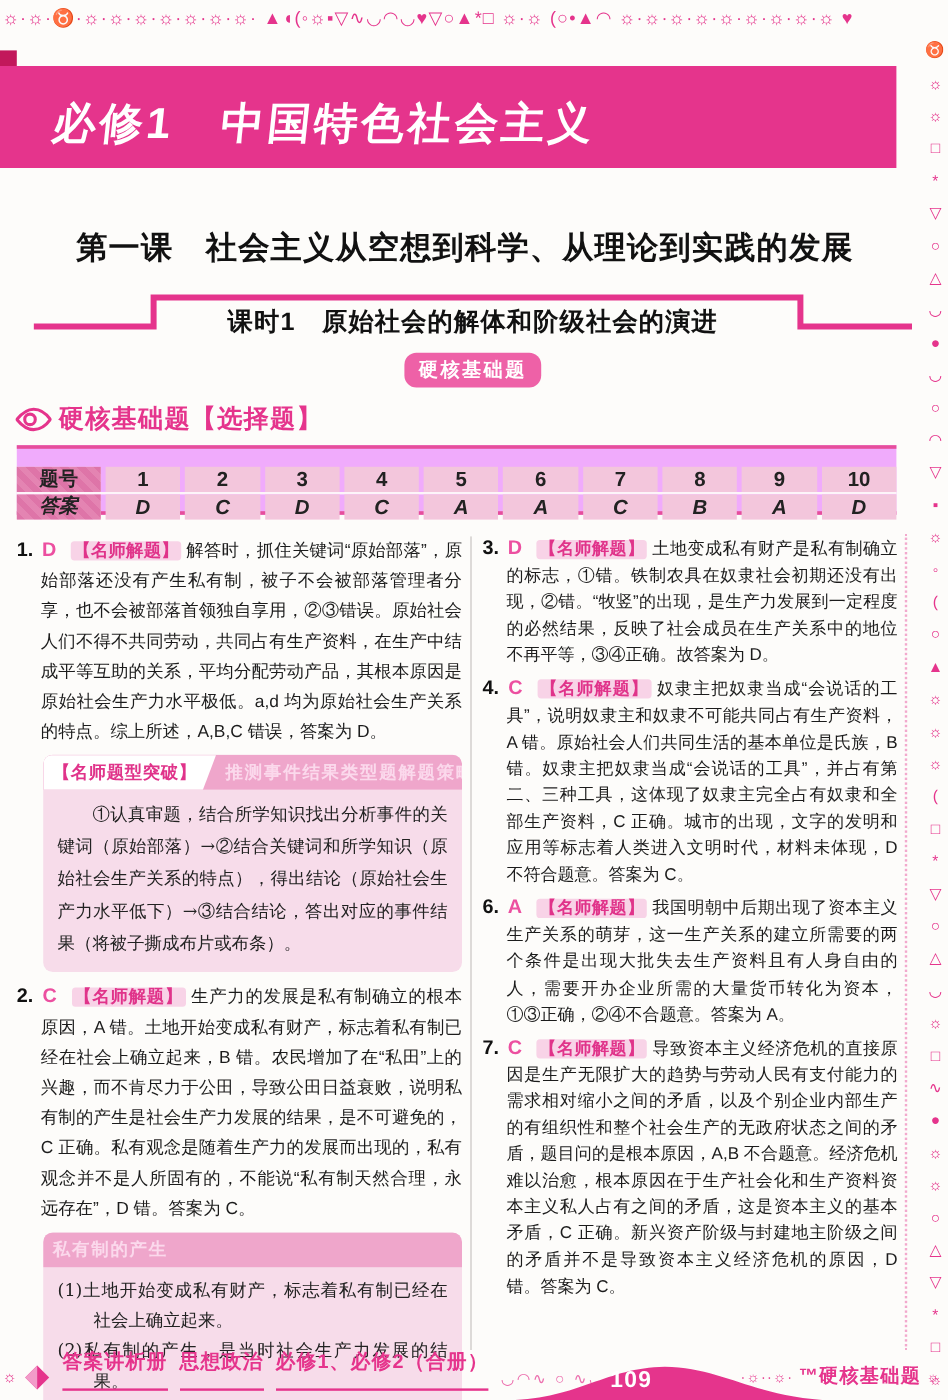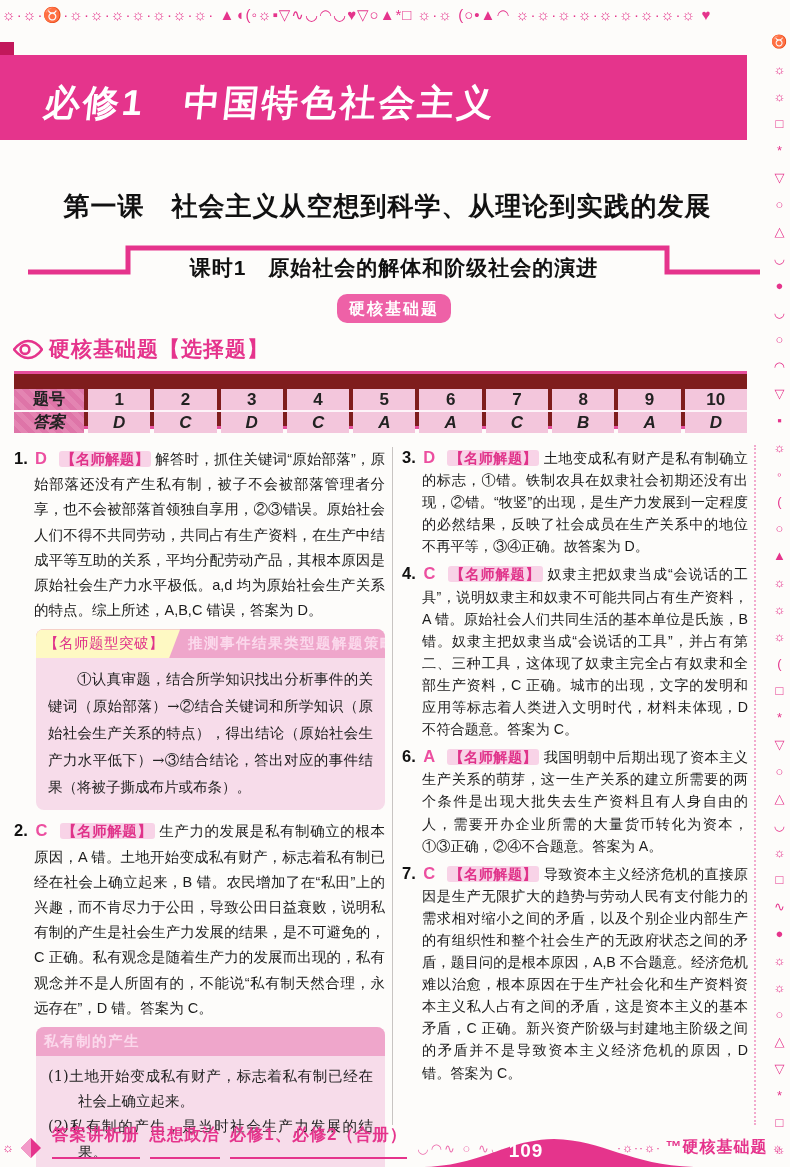--- a/index.html
+++ b/index.html
@@ -64,21 +64,21 @@
   .section-head {
     position:absolute; left:13px; top:335px;
     display:flex; align-items:center; gap:6px;
   }
   .section-head .txt {
     color:#e5348c; font-size:21px; font-weight:bold; letter-spacing:1px;
   }
   
   .answer-table {
     position:absolute; left:14px; top:371px; width:733px; height:58px;
-    background:#7f1d1d;
+    background:#f0abfc;
     border-top:3px solid #e64e9c; border-bottom:3px solid #e64e9c;
     display:flex; flex-direction:column; padding:15px 0;
   }
   .at-row { display:flex; flex:1; }
   .at-row + .at-row { border-top:2px solid #fdf4f9;font-style:italic; }
   .at-label {
     flex:0 0 70px; display:flex; align-items:center; justify-content:center;
     font-size:16px; font-weight:bold; color:#222;
     background:
       repeating-linear-gradient(45deg, #eca6cc 0 5px, #f2bcd8 5px 10px),
@@ -113,24 +113,24 @@
   
   .tip {
     background:#f7dcea; border-radius:8px; overflow:hidden;
     margin:6px 0 8px 22px; width:349px;
   }
   .tip-head {
     height:29px; background:#efa6cb;
     display:flex; align-items:center;
   }
   .tip-tab {
-    background:#fef9c3; height:29px; display:flex; align-items:center;
+    background:#ffffff; height:29px; display:flex; align-items:center;
     padding:0 16px 0 8px;
     clip-path:polygon(0 0, 100% 0, calc(100% - 11px) 100%, 0 100%);
-    color:#e0338a; font-weight:normal; font-size:14.5px; letter-spacing:0.5px;
+    color:#e0338a; font-weight:bold; font-size:14.5px; letter-spacing:0.5px;
     flex:0 0 auto;
   }
   .tip-title {
     color:#fbd9ec; font-weight:bold; font-size:14.5px;
     margin-left:8px; letter-spacing:1.5px; white-space:nowrap;
   }
   .tip-body {
     padding:8px 12px 9px;
     font-family:"DejaVu Serif", serif;
     font-size:14.5px; color:#222; text-align:justify;

